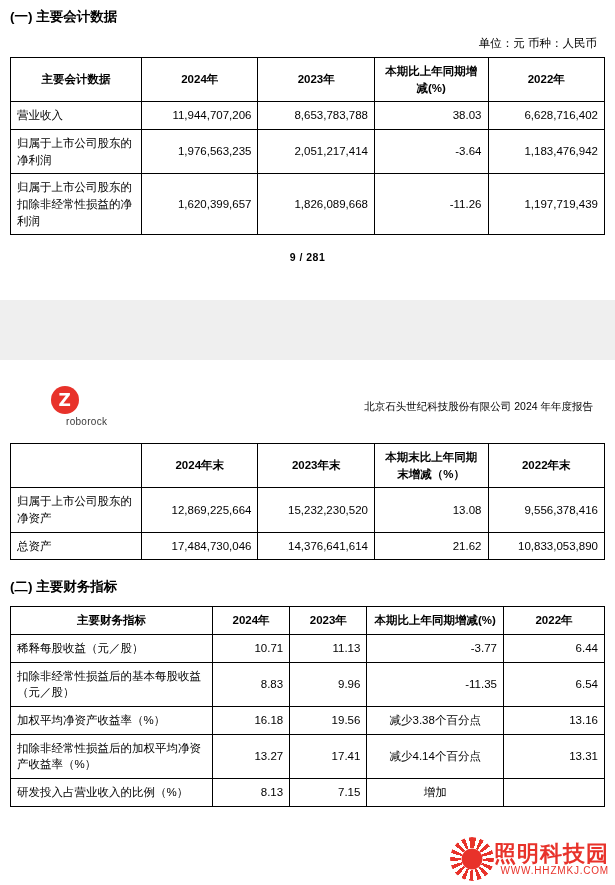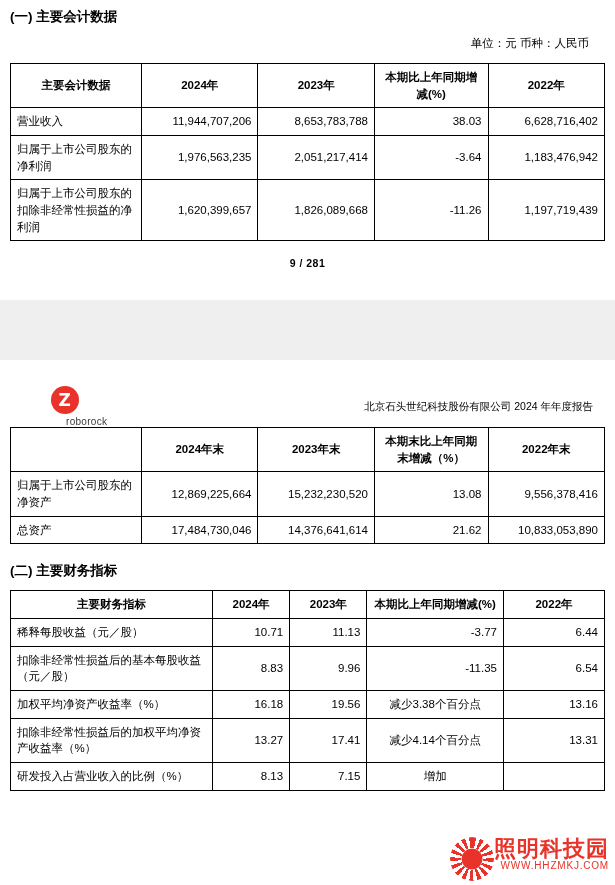--- a/index.html
+++ b/index.html
@@ -28,21 +28,21 @@
     font-size: 13.5px;
     font-weight: bold;
     color: #000;
     margin: 0;
     padding: 0;
   }
   .unit-line {
     font-size: 11.5px;
     text-align: right;
     color: #000;
-    margin: 12px;
+    margin: 4px;
   }
 
   table.doc {
     border-collapse: collapse;
     width: 100%;
     table-layout: fixed;
   }
   table.doc th, table.doc td {
     border: 1px solid #000;
     padding: 5px 6px;
@@ -98,21 +98,21 @@
     font-size: 10.5px;
     color: #000;
   }
 
   
   .watermark {
     position: absolute;
     right: 6px;
     bottom: 4px;
     display: flex;
-    align-items: flex-start;
+    align-items: center;
     gap: 0;
     pointer-events: none;
   }
   .wm-logo {
     position: relative;
     width: 44px; height: 44px;
     flex: 0 0 44px;
   }
   .wm-logo .ring {
     position: absolute; inset: 0;
@@ -208,21 +208,21 @@
     <div style="padding: 26px 10px 0 10px;">
 
       <div class="doc-header">
         <div class="brand">
           <div class="brand-mark">Z</div>
           <div class="brand-name">roborock</div>
         </div>
         <div class="doc-header-right">北京石头世纪科技股份有限公司 2024 年年度报告</div>
       </div>
 
-      <table class="doc" style="">
+      <table class="doc" style="margin-top:16px;">
         <colgroup>
           <col style="width:22.5%">
             <col style="width:20%">
             <col style="width:20%">
             <col style="width:19.5%">
             <col style="width:20%">
         </colgroup>
         <thead>
           <tr>
             <th></th>

